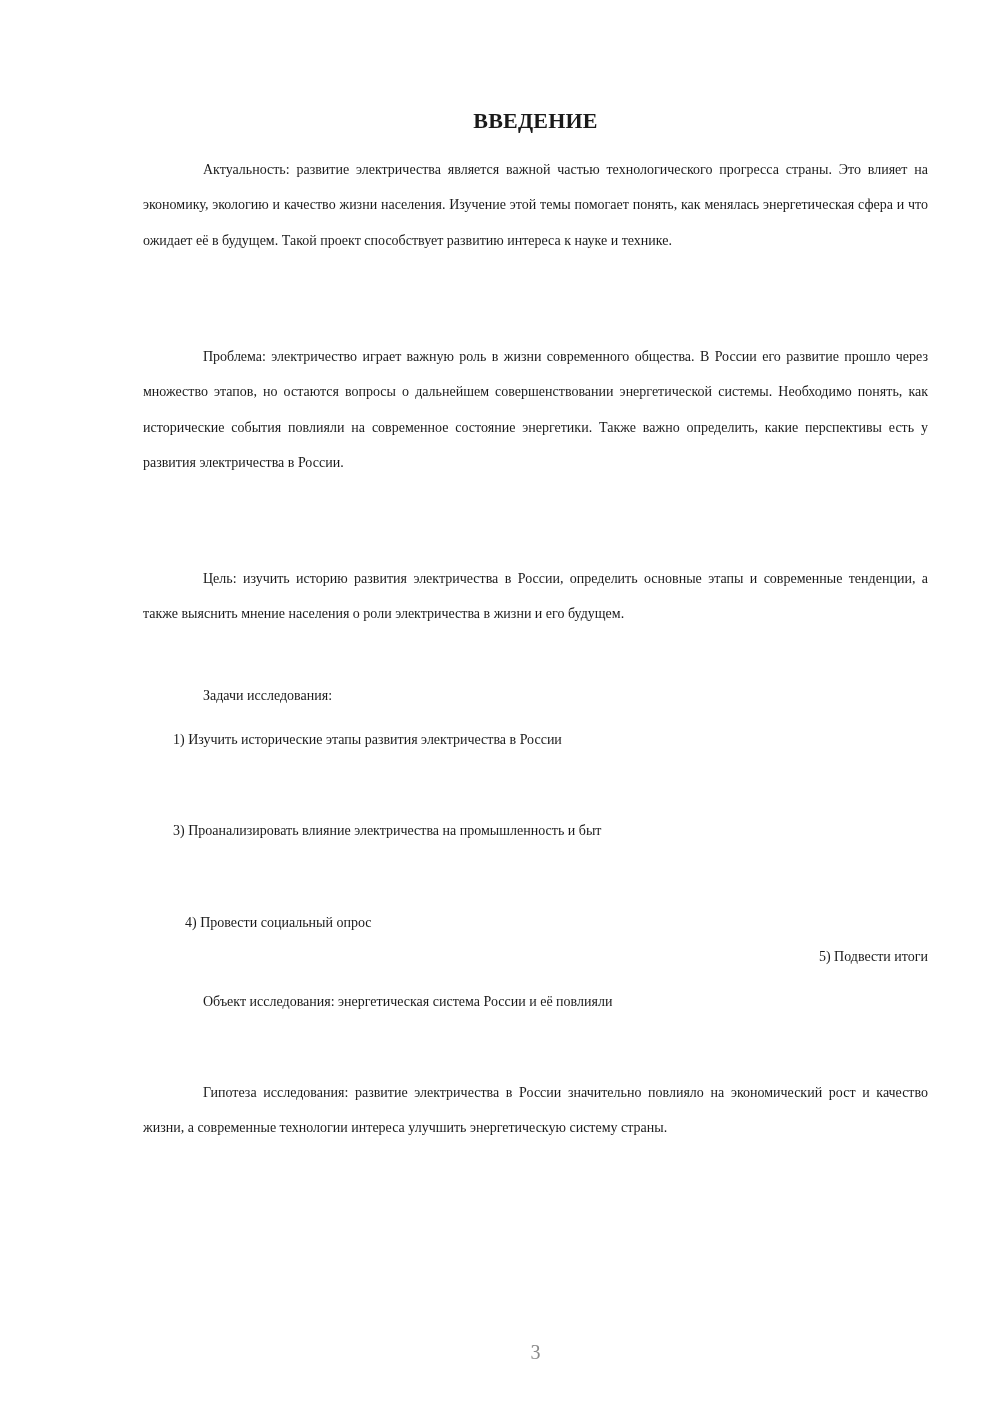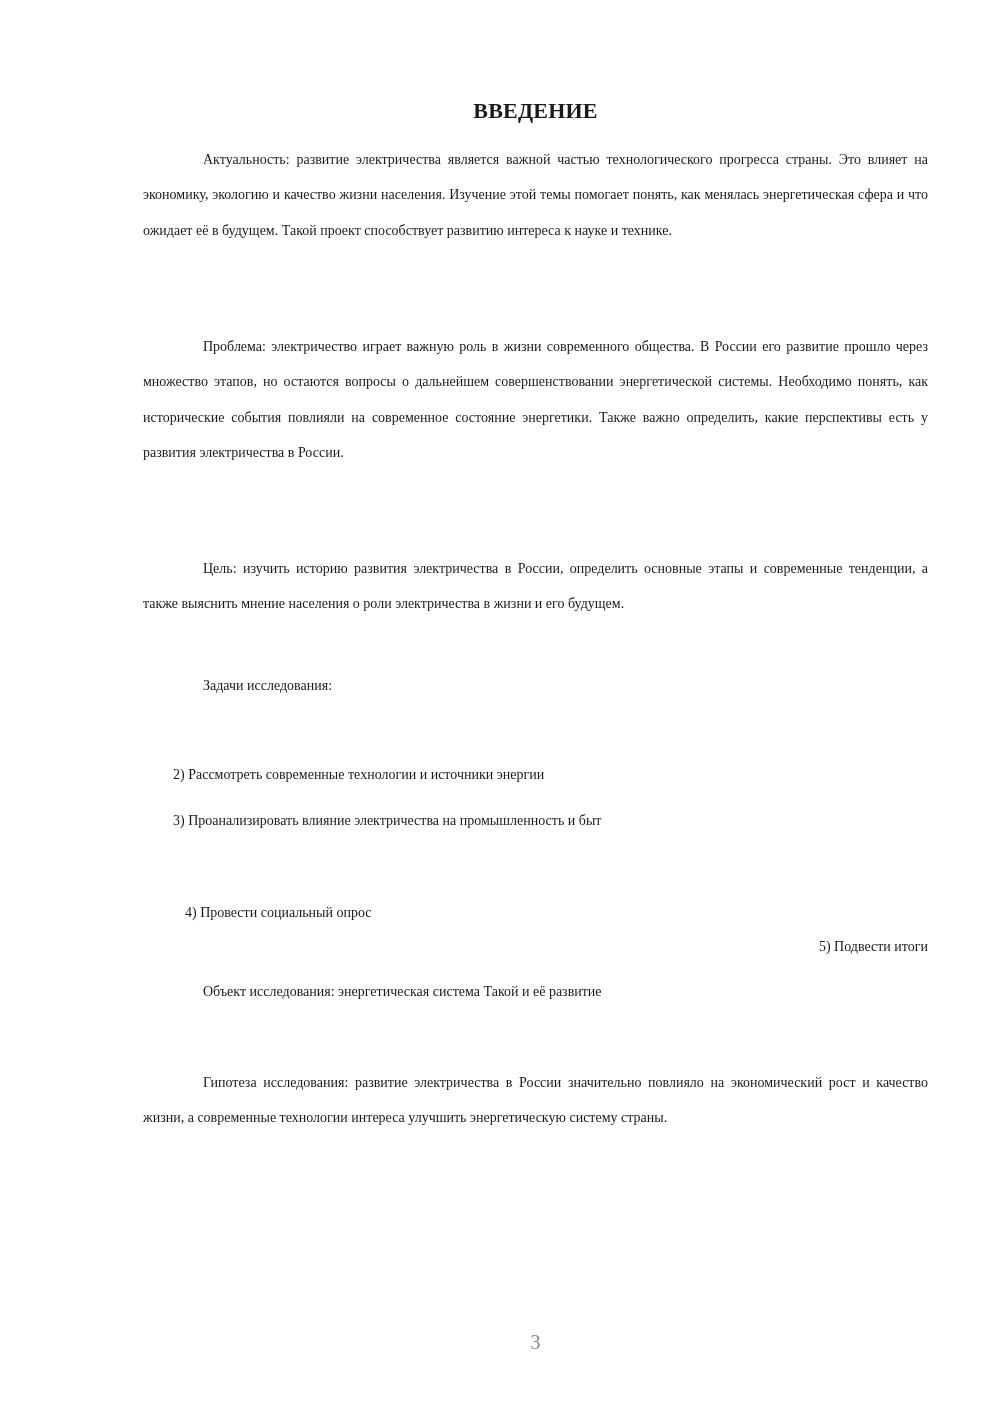--- a/index.html
+++ b/index.html
@@ -11,21 +11,21 @@
       width: 1000px;
       height: 1414px;
       position: relative;
       overflow: hidden;
       font-family: "Liberation Serif", "DejaVu Serif", serif;
       color: #1a1a1a;
     }
     .page {
       position: absolute;
       left: 143px;
-      top: 0;
+      top: 10px;
       width: 785px;
       height: 1056px;
     }
     .heading {
       position: absolute;
       top: 96px;
       left: 0;
       width: 785px;
       text-align: center;
       font-weight: bold;
@@ -71,26 +71,26 @@
   <div class="heading">ВВЕДЕНИЕ</div>
 
   <p class="block justify indent" style="top:142px; margin:0;">Актуальность: развитие электричества является важной частью технологического прогресса страны. Это влияет на экономику, экологию и качество жизни населения. Изучение этой темы помогает понять, как менялась энергетическая сфера и что ожидает её в будущем. Такой проект способствует развитию интереса к науке и технике.</p>
 
   <p class="block justify indent" style="top:329px; margin:0;">Проблема: электричество играет важную роль в жизни современного общества. В России его развитие прошло через множество этапов, но остаются вопросы о дальнейшем совершенствовании энергетической системы. Необходимо понять, как исторические события повлияли на современное состояние энергетики. Также важно определить, какие перспективы есть у развития электричества в России.</p>
 
   <p class="block justify indent" style="top:551px; margin:0;">Цель: изучить историю развития электричества в России, определить основные этапы и современные тенденции, а также выяснить мнение населения о роли электричества в жизни и его будущем.</p>
 
   <p class="block label-indent" style="top:668px; margin:0;">Задачи исследования:</p>
 
-  <p class="block item" style="top:757px; margin:0;">2) Рассмотреть современные технологии и источники энергии</p>
+  <p class="block item" style="top:712px; margin:0;">1) Изучить исторические этапы развития электричества в России</p>
   <p class="block justify item" style="top:803px; margin:0;">3) Проанализировать влияние электричества на промышленность и быт</p>
   <p class="block item" style="top:883px; margin:12px;">4) Провести социальный опрос</p>
   <p class="block item" style="top:929px; margin:0;text-align:right;">5) Подвести итоги</p>
 
-  <p class="block label-indent" style="top:974px; margin:0;">Объект исследования: энергетическая система Такой и её развитие</p>
+  <p class="block label-indent" style="top:974px; margin:0;">Объект исследования: энергетическая система России и её повлияли</p>
 
 
   <p class="block justify indent" style="top:1065px; margin:0;">Гипотеза исследования: развитие электричества в России значительно повлияло на экономический рост и качество жизни, а современные технологии интереса улучшить энергетическую систему страны.</p>
 
 
 
   <div class="page-number">3</div>
 
 </div>
 

